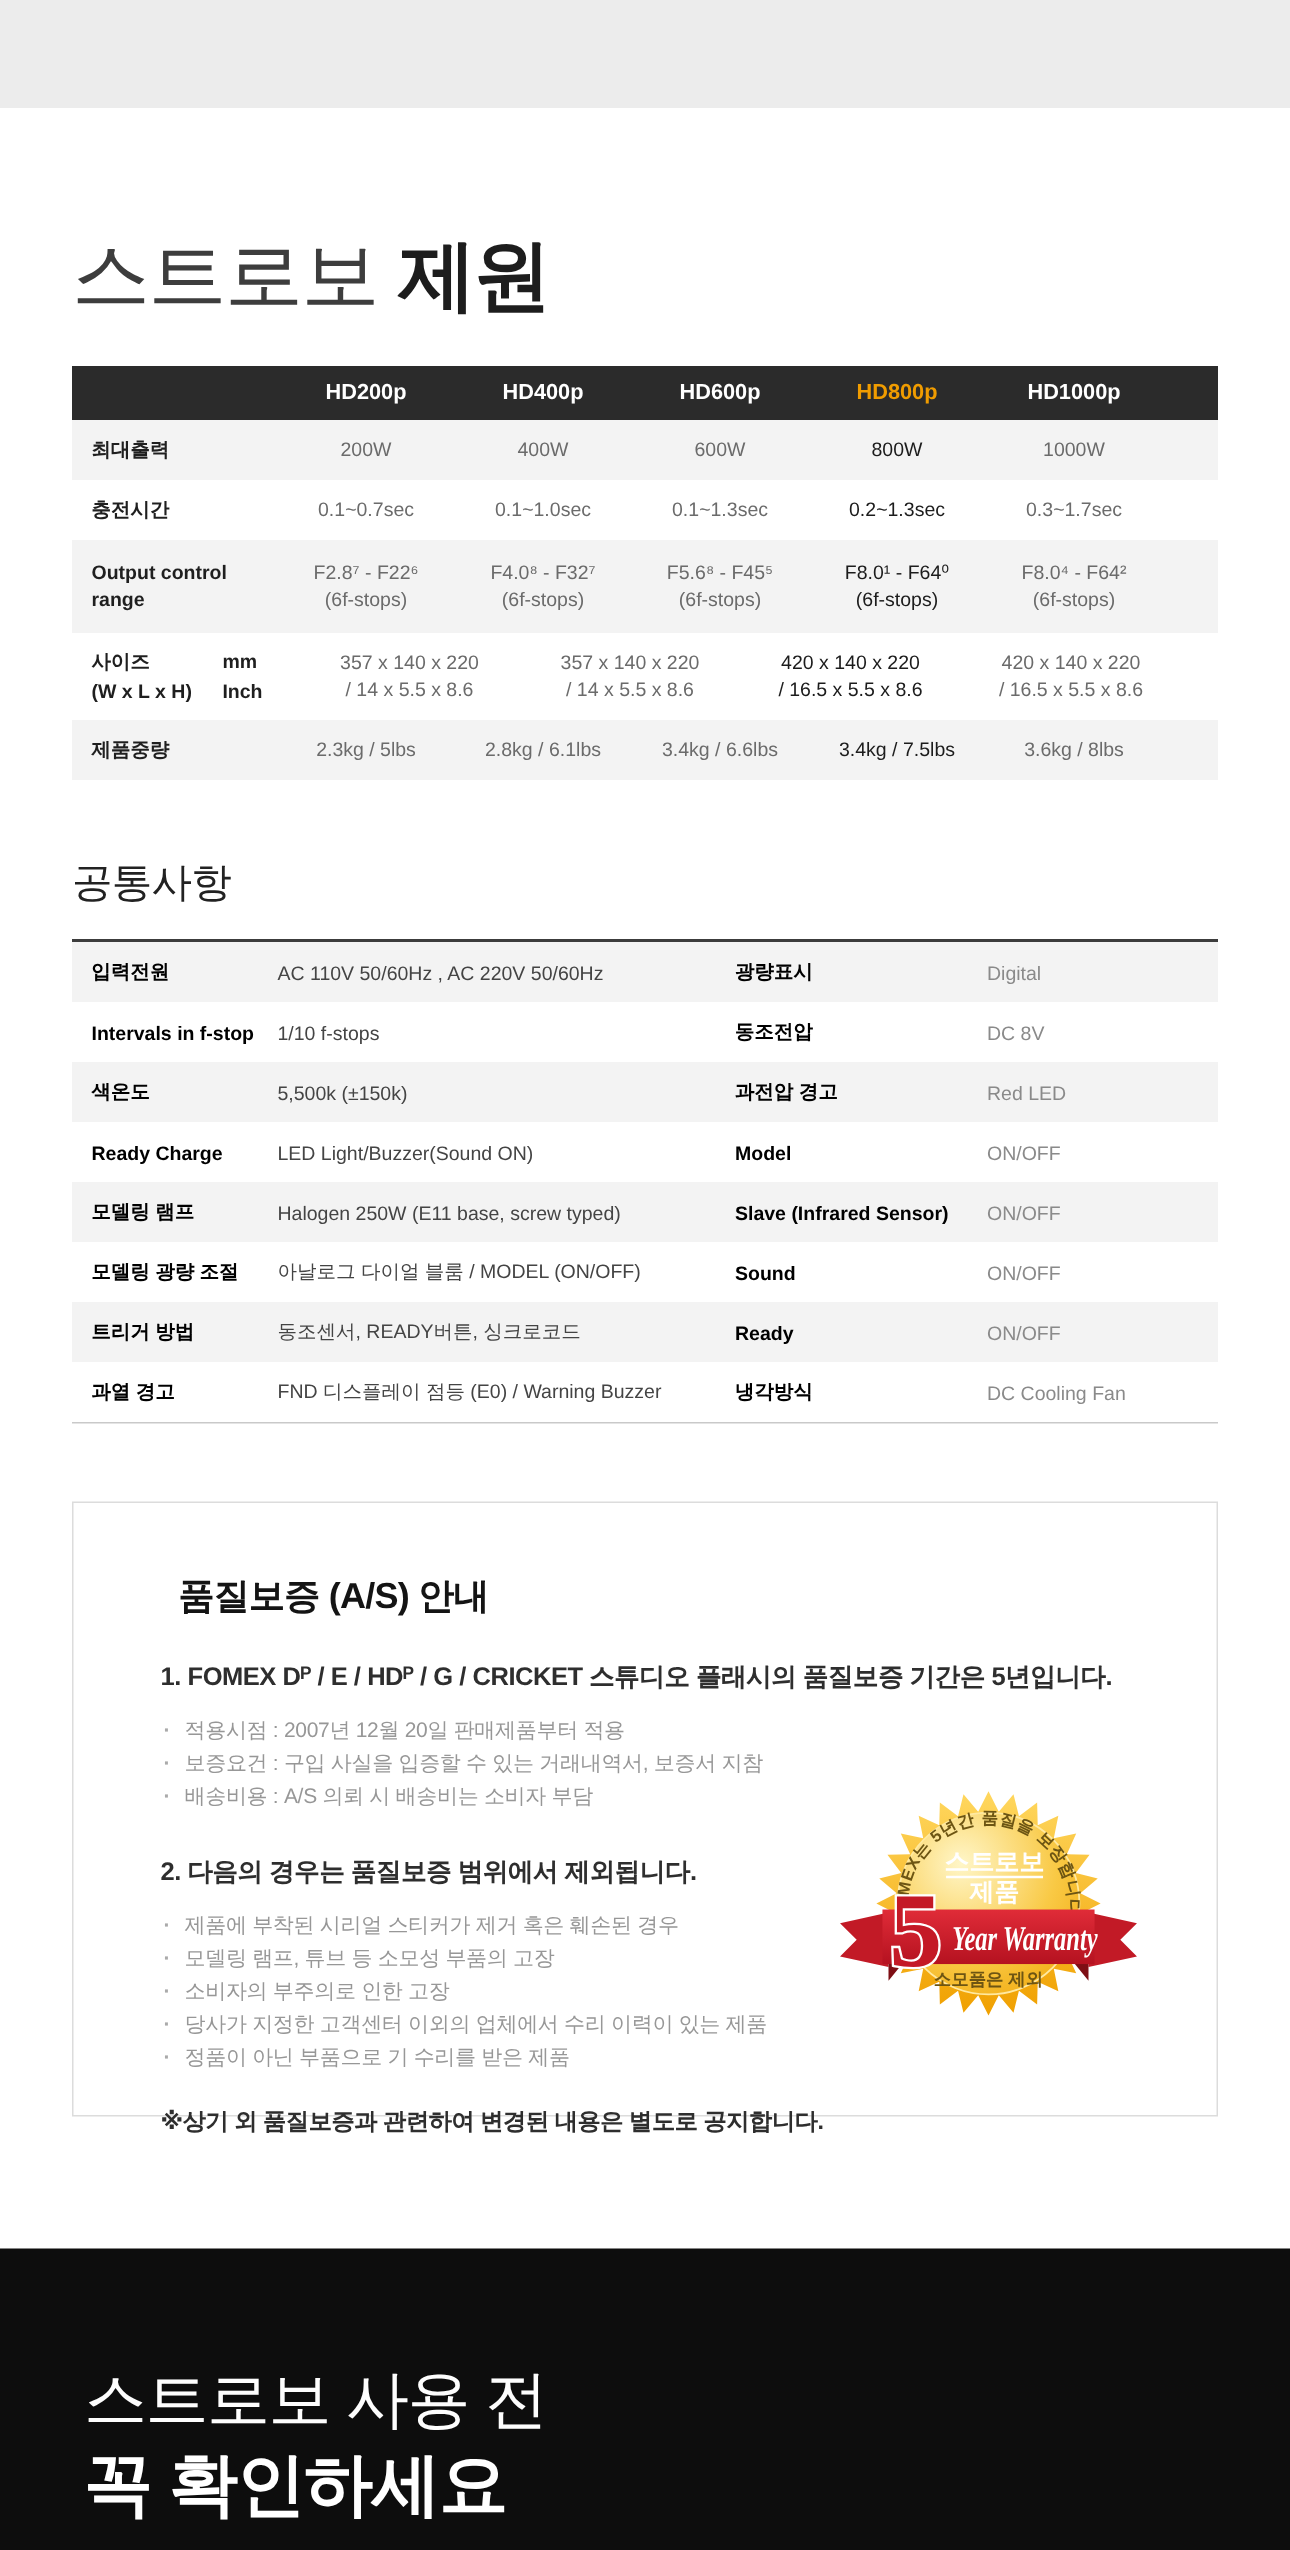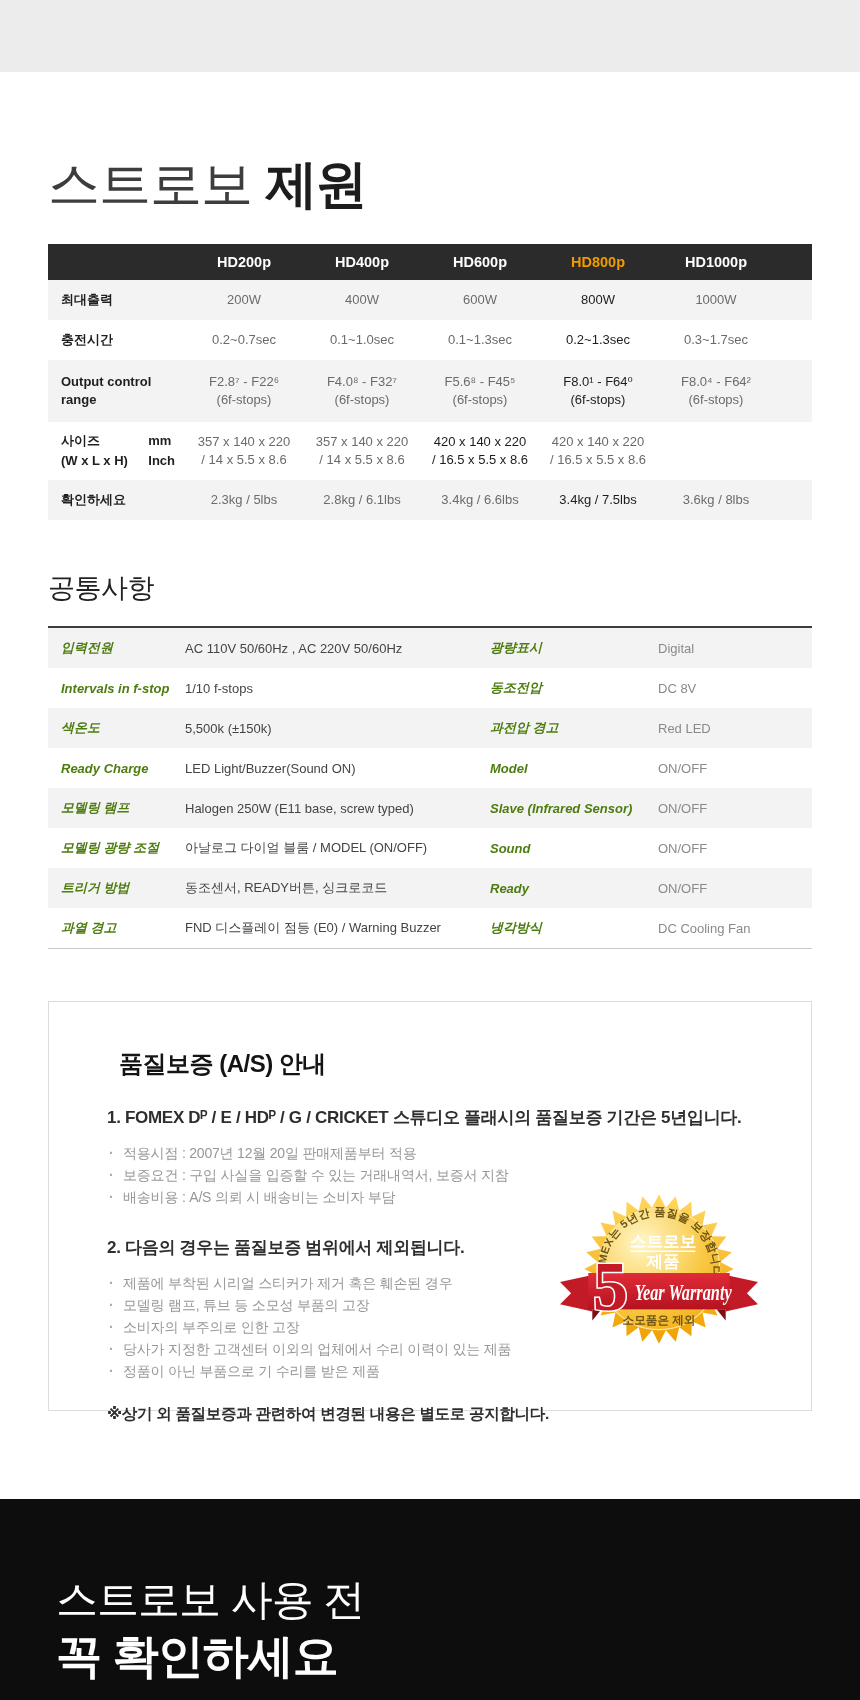--- a/index.html
+++ b/index.html
@@ -18,38 +18,38 @@
 
   .page-title{margin:86px 48px 0;font-size:52px;line-height:52px;letter-spacing:-1px;color:#3d3d3d;font-weight:400;}
   .page-title .bold{font-weight:800;color:#1d1d1d;letter-spacing:-2px;}
 
   
   .spec-table{margin:34px 48px 0;width:764px;font-size:13px;}
   .srow{display:grid;grid-template-columns:137px repeat(5,118px) 1fr;}
   .srow.head{background:var(--header-bg);height:36px;color:#fff;font-weight:700;font-size:14.5px;}
   .srow.r1,.srow.r2,.srow.r5{height:40px;}
   .srow.r3{height:62px;}
-  .srow.r4{height:58px;}
+  .srow.r4{height:58px;gap:29px;}
   .srow.r1,.srow.r3,.srow.r5{background:var(--row-grey);}
   .cell{display:flex;align-items:center;justify-content:center;text-align:center;color:#6b6b6b;line-height:1.4;}
   .cell.lbl{justify-content:flex-start;text-align:left;padding-left:13px;color:#1f1f1f;font-weight:700;}
   .cell.hl{color:#1c1c1c;font-weight:400;}
   .srow.head .cell{color:#fff;}
   .srow.head .cell.accent{color:var(--accent);}
   .two-line span{display:block;}
   .size-lbl{display:flex;width:100%;padding-right:10px;align-items:center;}
   .size-lbl .units{margin-left:auto;text-align:left;}
   .size-lbl span{display:block;line-height:1.55;}
 
   
   .common-title{margin:50px 48px 0;font-size:27px;line-height:36px;font-weight:500;color:#222;letter-spacing:-0.5px;}
   .common-table{margin:20px 48px 0;width:764px;border-top:2px solid #3c3c3c;border-bottom:1px solid #c9c9c9;font-size:13px;}
   .crow{display:grid;grid-template-columns:137px 305px 168px 1fr;height:40px;}
   .crow:nth-child(odd){background:var(--row-grey);}
-  .crow .k{display:flex;align-items:center;padding-left:13px;font-weight:700;color:#4d7c0f;font-style:italic;}
+  .crow .k{display:flex;align-items:center;padding-left:13px;font-weight:700;color:#000000;}
   .crow .k2{padding-left:0;text-align:right;}
   .crow .v{display:flex;align-items:center;color:#444;}
   .crow .v2{color:#8a8a8a;}
 
   
   .warranty{position:relative;margin:52px 48px 0;width:764px;height:410px;border:1px solid #dcdcdc;background:#fff;padding:46px 0 0 58px;}
   .w-title{font-size:24px;font-weight:800;color:#141414;letter-spacing:-0.5px;margin-left:12px;}
   .w-item{margin-top:26px;font-size:17px;font-weight:600;color:#2e2e2e;letter-spacing:-0.3px;}
   .w-item.second{margin-top:28px;}
   .w-bullets{list-style:none;margin-top:13px;}
@@ -87,21 +87,21 @@
     <div class="cell">200W</div>
     <div class="cell">400W</div>
     <div class="cell">600W</div>
     <div class="cell hl">800W</div>
     <div class="cell">1000W</div>
     <div class="cell"></div>
   </div>
 
   <div class="srow r2">
     <div class="cell lbl">충전시간</div>
-    <div class="cell">0.2~0.7sec</div>
+    <div class="cell">0.1~0.7sec</div>
     <div class="cell">0.1~1.0sec</div>
     <div class="cell">0.1~1.3sec</div>
     <div class="cell hl">0.2~1.3sec</div>
     <div class="cell">0.3~1.7sec</div>
     <div class="cell"></div>
   </div>
 
   <div class="srow r3">
     <div class="cell lbl">
         <span class="two-line" style="width:100px">Output control range</span>
@@ -173,21 +173,21 @@
     <div class="cell">
         <span class="two-line">
           <span>420 x 140 x 220</span>
           <span>/ 16.5 x 5.5 x 8.6</span>
         </span>
       </div>
     <div class="cell"></div>
   </div>
 
   <div class="srow r5">
-    <div class="cell lbl">확인하세요</div>
+    <div class="cell lbl">제품중량</div>
     <div class="cell">2.3kg / 5lbs</div>
     <div class="cell">2.8kg / 6.1lbs</div>
     <div class="cell">3.4kg / 6.6lbs</div>
     <div class="cell hl">3.4kg / 7.5lbs</div>
     <div class="cell">3.6kg / 8lbs</div>
     <div class="cell"></div>
   </div>
 </div>
 
 <h2 class="common-title">공통사항</h2>

